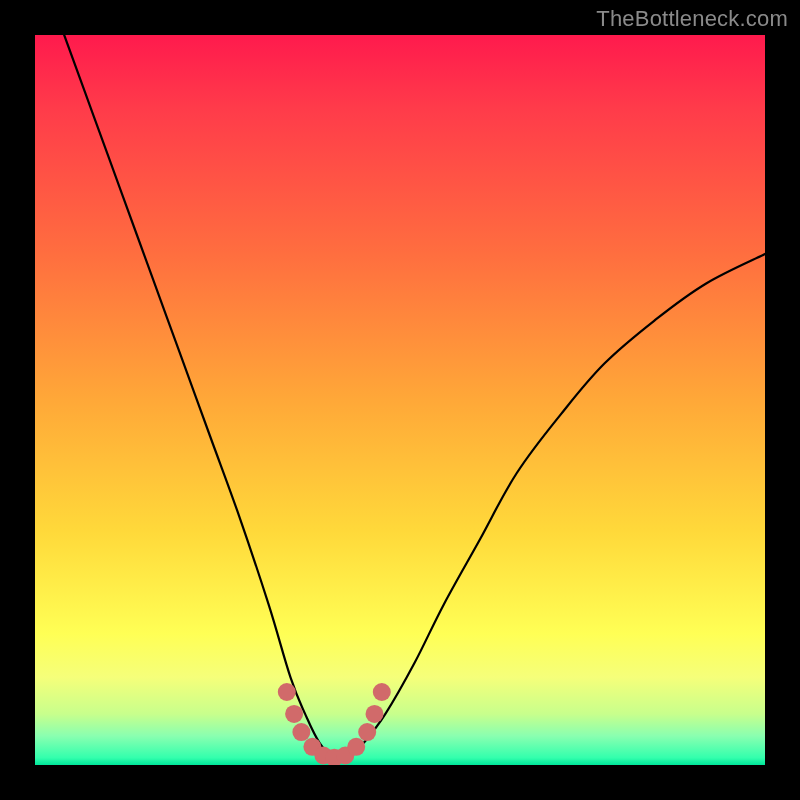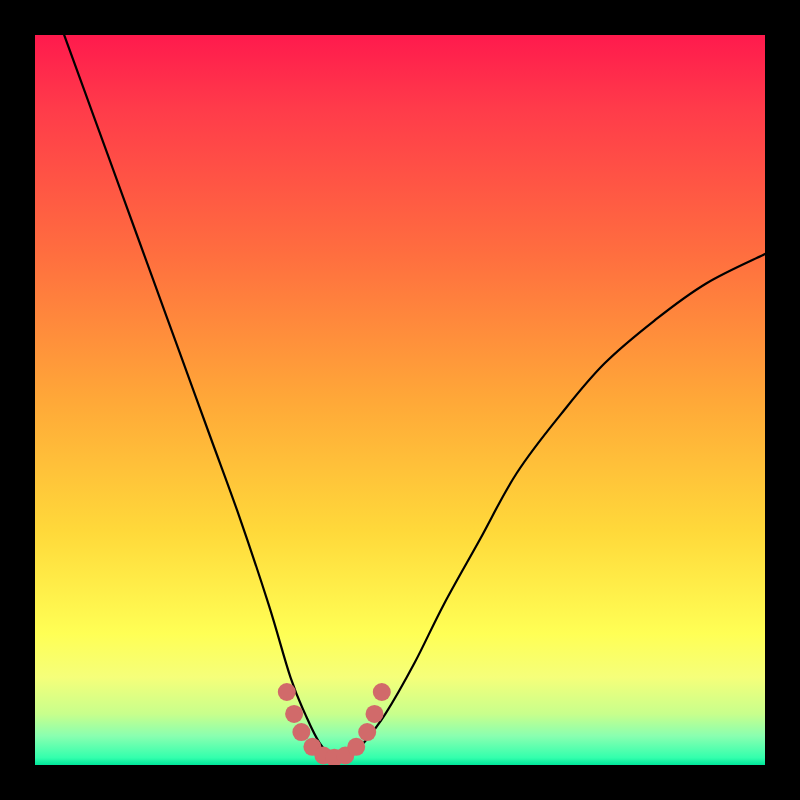--- a/index.html
+++ b/index.html
@@ -56,20 +56,21 @@
     left: 0;
     top: 0;
     width: 730px;
     height: 730px;
   }
 </style>
 </head>
 <body>
 
 <div class="frame">
+  <div class="watermark">TheBottleneck.com</div>
 
   <div class="plot-area">
     <svg class="curve" viewBox="0 0 730 730" preserveAspectRatio="none">
       <path fill="none" stroke="#000" stroke-width="2.2" stroke-linecap="round" stroke-linejoin="round" d="M 29.2 0.0 C 34.5 14.5, 47.9 51.4, 58.4 80.3 C 68.9 109.2, 77.1 131.7, 87.6 160.6 C 98.1 189.5, 106.3 212.0, 116.8 240.9 C 127.3 269.8, 135.5 292.3, 146.0 321.2 C 156.5 350.1, 164.7 372.6, 175.2 401.5 C 185.7 430.4, 193.9 451.6, 204.4 481.8 C 214.9 512.0, 224.4 540.5, 233.6 569.4 C 242.8 598.3, 248.9 622.7, 255.5 642.4 C 262.1 662.1, 264.8 667.1, 270.1 678.9 C 275.4 690.7, 279.4 700.2, 284.7 708.1 C 290.0 716.0, 294.0 720.1, 299.3 722.7 C 304.6 725.3, 308.6 725.3, 313.9 722.7 C 319.2 720.1, 321.9 716.0, 328.5 708.1 C 335.1 700.2, 341.2 693.4, 350.4 678.9 C 359.6 664.4, 369.1 647.5, 379.6 627.8 C 390.1 608.1, 397.0 591.7, 408.8 569.4 C 420.6 547.1, 432.2 527.4, 445.3 503.7 C 458.4 480.0, 467.3 460.3, 481.8 438.0 C 496.3 415.7, 509.8 399.3, 525.6 379.6 C 541.4 359.9, 552.3 345.6, 569.4 328.5 C 586.5 311.4, 602.1 299.2, 620.5 284.7 C 638.9 270.2, 651.9 260.0, 671.6 248.2 C 691.3 236.4, 719.5 224.3, 730.0 219.0"></path>
       <g>
           <circle cx="251.8" cy="657.0" r="9" fill="#d16a6a"></circle>
           <circle cx="259.1" cy="678.9" r="9" fill="#d16a6a"></circle>
           <circle cx="266.4" cy="697.1" r="9" fill="#d16a6a"></circle>
           <circle cx="277.4" cy="711.8" r="9" fill="#d16a6a"></circle>
           <circle cx="288.4" cy="720.5" r="9" fill="#d16a6a"></circle>

